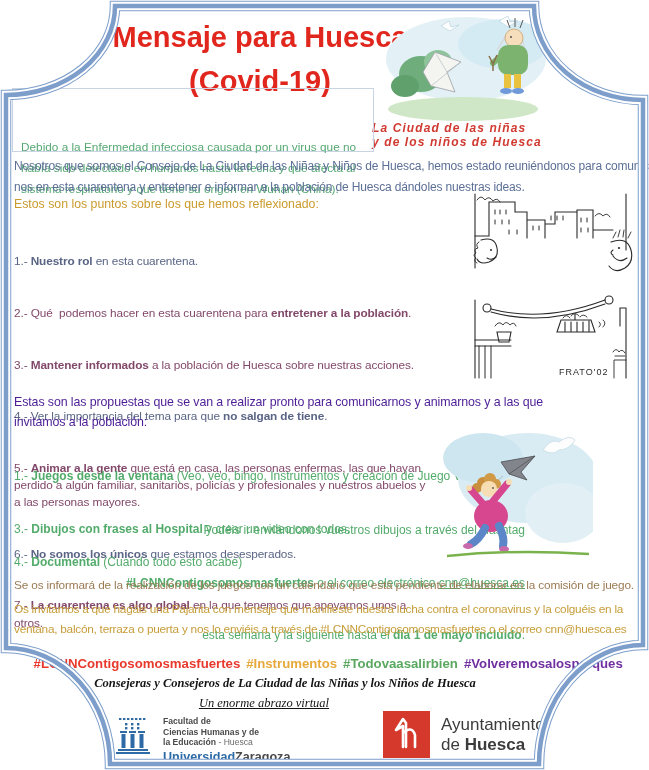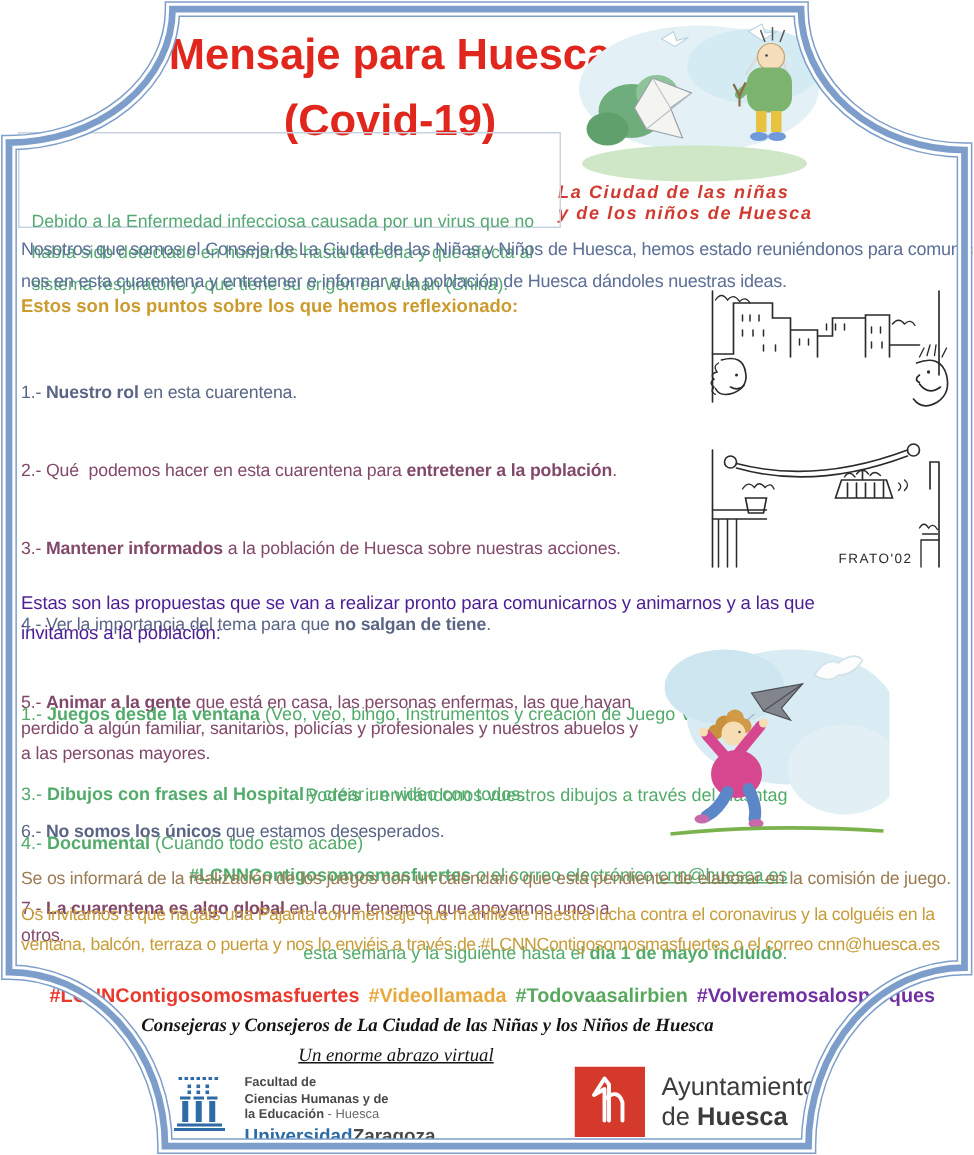--- a/index.html
+++ b/index.html
@@ -16,21 +16,21 @@
   .intro-box{left:12px;top:88px;width:352px;height:56px;border:1px solid #c9d4e2;
              padding:6px 0 0 8px;color:#55a873;font-size:11.8px;line-height:21px;white-space:pre}
 
   .logo-caption{left:372px;top:121px;width:198px;text-align:left;color:#d03a31;
                 font-weight:bold;font-style:italic;font-size:12px;line-height:14px;
                 letter-spacing:1.1px;white-space:pre}
 
   .intro-para{left:14px;top:156px;width:632px;color:#5c6f96;font-size:12px;
               line-height:20.5px;letter-spacing:-0.15px;white-space:pre}
 
-  .points-heading{left:14px;top:197px;color:#cb9b2e;font-weight:bold;font-size:12.3px}
+  .points-heading{left:14px;top:197px;color:#cb9b2e;font-weight:normal;font-size:12.3px}
 
   .points{left:14px;top:219px;font-size:11.8px;line-height:17.2px;letter-spacing:-0.1px;white-space:pre}
   .c-slate{color:#5a6585}
   .c-plum{color:#82486a}
 
   .proposals-heading{left:14px;top:393px;width:625px;color:#4c1d95;font-weight:normal;
                      font-size:12.4px;line-height:19.5px;letter-spacing:-0.1px;white-space:pre}
 
   .proposals{left:14px;top:433px;font-size:12px;line-height:17.6px;color:#53ab6b;white-space:pre}
 
@@ -210,21 +210,21 @@
 </svg>
 
 <div class="abs documental"><span>4.- </span><span class="b">Documental</span><span> (Cuando todo esto acabe)</span></div>
 
 <div class="abs info-para">Se os informará de la realización de los juegos con un calendario que está pendiente de elaborar en la comisión de juego.</div>
 
 <div class="abs invite-para">Os invitamos a que hagáis una Pajarita con mensaje que manifieste nuestra lucha contra el coronavirus y la colguéis en la
 ventana, balcón, terraza o puerta y nos lo enviéis a través de #LCNNContigosomosmasfuertes o el correo cnn@huesca.es</div>
 
 <div class="abs hashtags-line">
-  <span class="ht-red">#LCNNContigosomosmasfuertes</span><span class="ht-gold">#Videollamada</span><span class="ht-green">#Todovaasalirbien</span><span class="ht-purple">#Volveremosalosparques</span>
+  <span class="ht-red">#LCNNContigosomosmasfuertes</span><span class="ht-gold">#Instrumentos</span><span class="ht-green">#Todovaasalirbien</span><span class="ht-purple">#Volveremosalosparques</span>
 </div>
 
 <div class="abs sig1">Consejeras y Consejeros de La Ciudad de las Niñas y los Niños de Huesca</div>
 <div class="abs sig2">Un enorme abrazo virtual</div>
 
 <div class="abs unizar">
   <svg width="42" height="50" viewBox="0 0 40 50">
     <g fill="#2e6ba6">
       <rect x="6" y="2" width="2.4" height="2"></rect>
         <rect x="10" y="2" width="2.4" height="2"></rect>

